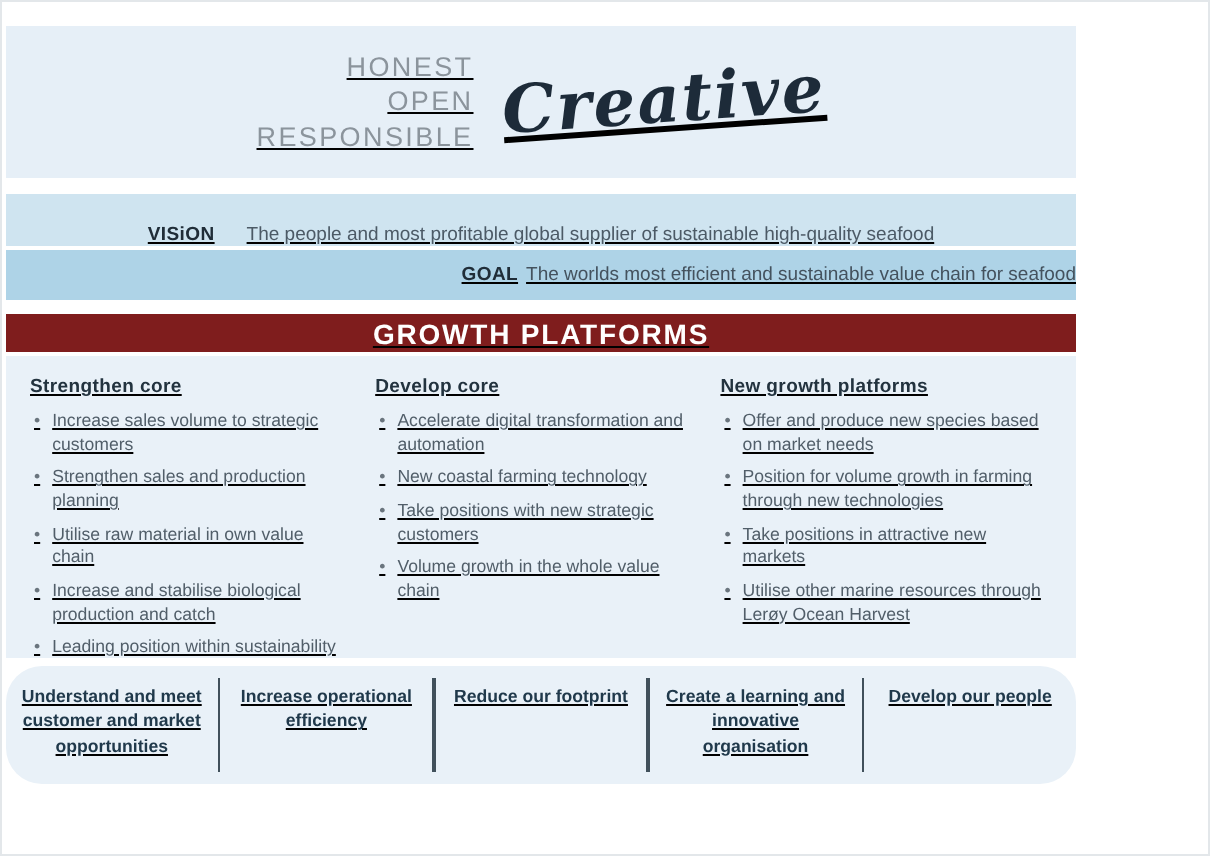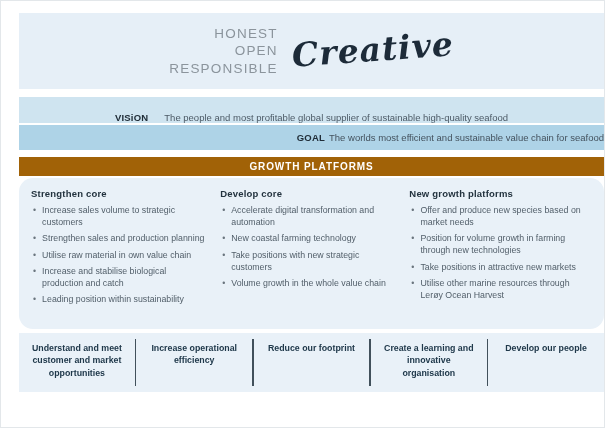--- a/index.html
+++ b/index.html
@@ -9,23 +9,24 @@
   .page {
     position: relative;
     width: 605px;
     height: 428px;
     background: #ffffff;
     border: 1px solid #e3e7ea;
     overflow: hidden;
   }
   .inner {
     position: absolute;
-    left: 18px;
+    left: 2px;
     top: 12px;
-    width: 585px;
+    width: 535px;
+    text-decoration: underline;
   }
 
   
   .header-block {
     height: 76px;
     background: #e7effival7;
     background: #e6eff7;
     display: flex;
     align-items: center;
     justify-content: center;
@@ -75,41 +76,40 @@
   .bar-label {
     font-weight: bold;
     color: #202d38;
     margin-right: 4px;
     letter-spacing: 0.2px;
   }
 
   
   .section-bar {
     height: 19px;
-    background: #a16207;
+    background: #7f1d1d;
     display: flex;
     align-items: center;
     justify-content: center;
     color: #ffffff;
     font-weight: bold;
-    font-size: 10px;
+    font-size: 14px;
     letter-spacing: 0.9px;
   }
 
   
   .growth-content {
     background: #e9f1f8;
     height: 151px;
     margin-top: 2px;
     margin-bottom: 4px;
     display: grid;
     grid-template-columns: 1fr 1fr 1.02fr;
     padding: 10px 16px 0 12px;
     column-gap: 14px;
-    border-radius: 14px;
   }
   .col-title {
     font-weight: bold;
     color: #23333f;
     font-size: 9.5px;
     margin-bottom: 6px;
     letter-spacing: 0.2px;
   }
   .bullet {
     display: flex;
@@ -127,20 +127,21 @@
   }
 
   
   .priorities-bar { height: 20px; }
   .priorities-row {
     background: #e9f1f8;
     height: 59px;
     margin-top: 2px;
     display: flex;
     align-items: stretch;
+    border-radius: 18px;
   }
   .priority-item {
     flex: 1 1 0;
     display: flex;
     align-items: flex-start;
     justify-content: center;
     padding-top: 9px;
     text-align: center;
     font-weight: bold;
     color: #20394b;

